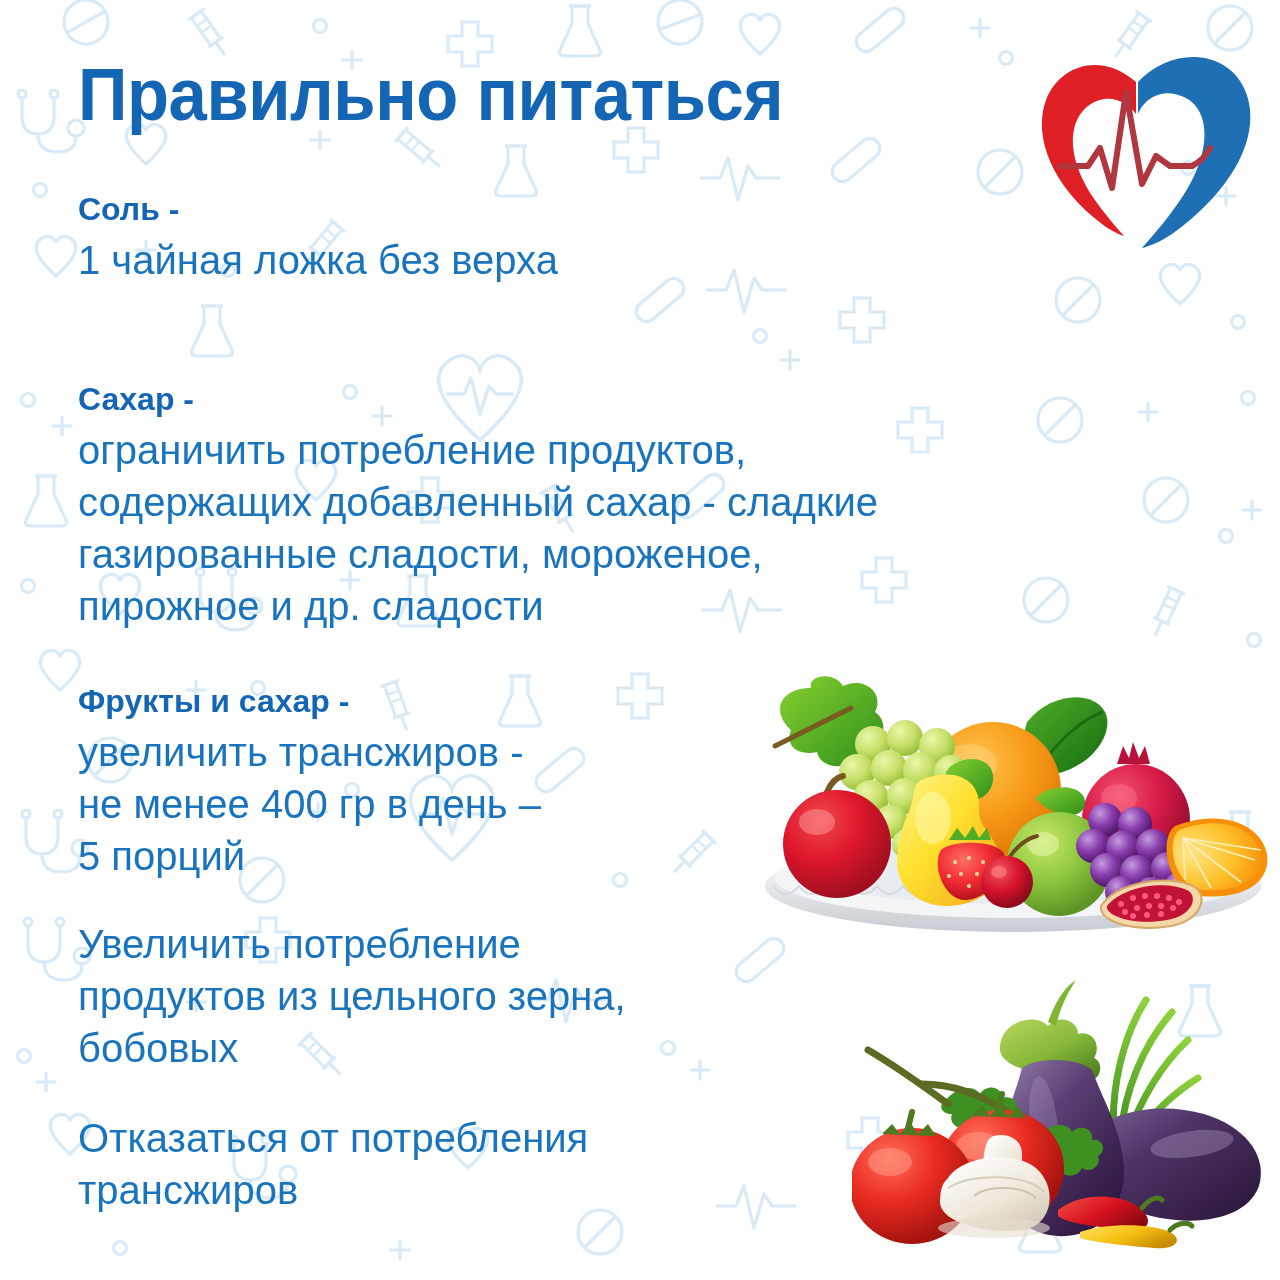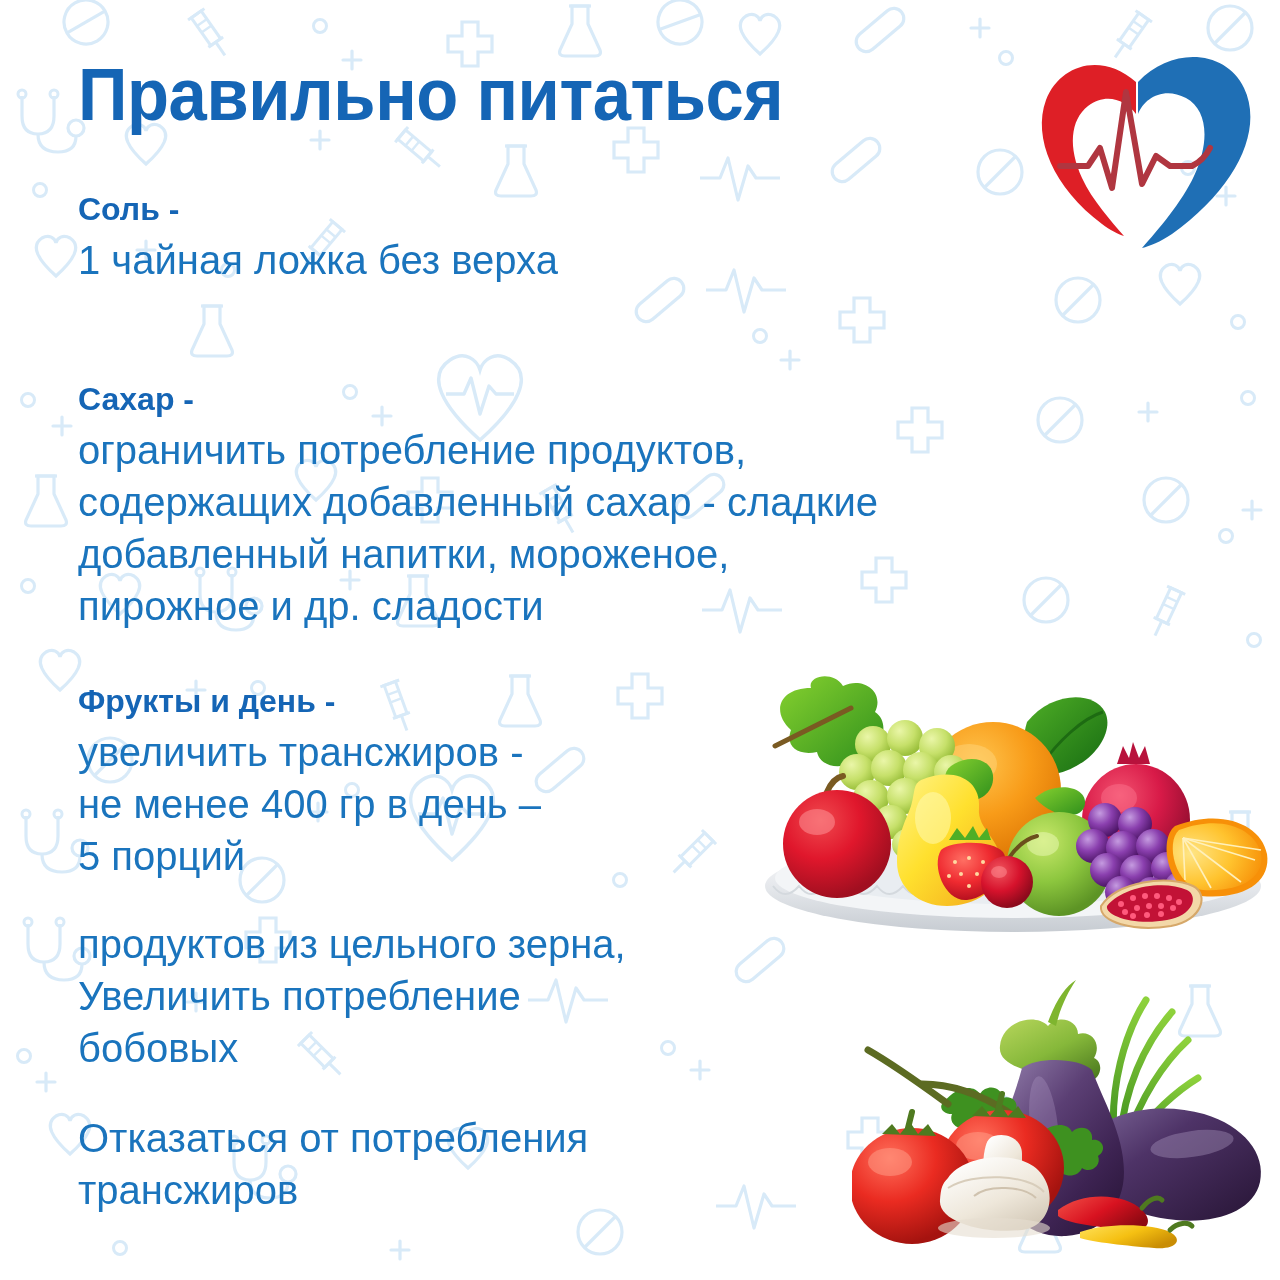--- a/index.html
+++ b/index.html
@@ -600,34 +600,34 @@
 
     <div class="block" id="block-salt">
       <div class="head">Соль -</div>
       <div class="line">1 чайная ложка без верха</div>
     </div>
 
     <div class="block" id="block-sugar">
       <div class="head">Сахар -</div>
       <div class="line">ограничить потребление продуктов,</div>
       <div class="line">содержащих добавленный сахар - сладкие</div>
-      <div class="line">добавленный напитки, мороженое,</div>
+      <div class="line">газированные сладости, мороженое,</div>
       <div class="line">пирожное и др. сладости</div>
     </div>
 
     <div class="block" id="block-fruits">
-      <div class="head">Фрукты и день -</div>
+      <div class="head">Фрукты и сахар -</div>
       <div class="line">увеличить трансжиров -</div>
       <div class="line">не менее 400 гр в день –</div>
       <div class="line">5 порций</div>
     </div>
 
     <div class="block" id="block-grain">
+      <div class="line">Увеличить потребление</div>
       <div class="line">продуктов из цельного зерна,</div>
-      <div class="line">Увеличить потребление</div>
       <div class="line">бобовых</div>
     </div>
 
     <div class="block" id="block-trans">
       <div class="line">Отказаться от потребления</div>
       <div class="line">трансжиров</div>
     </div>
 
   </div>
 </div>

